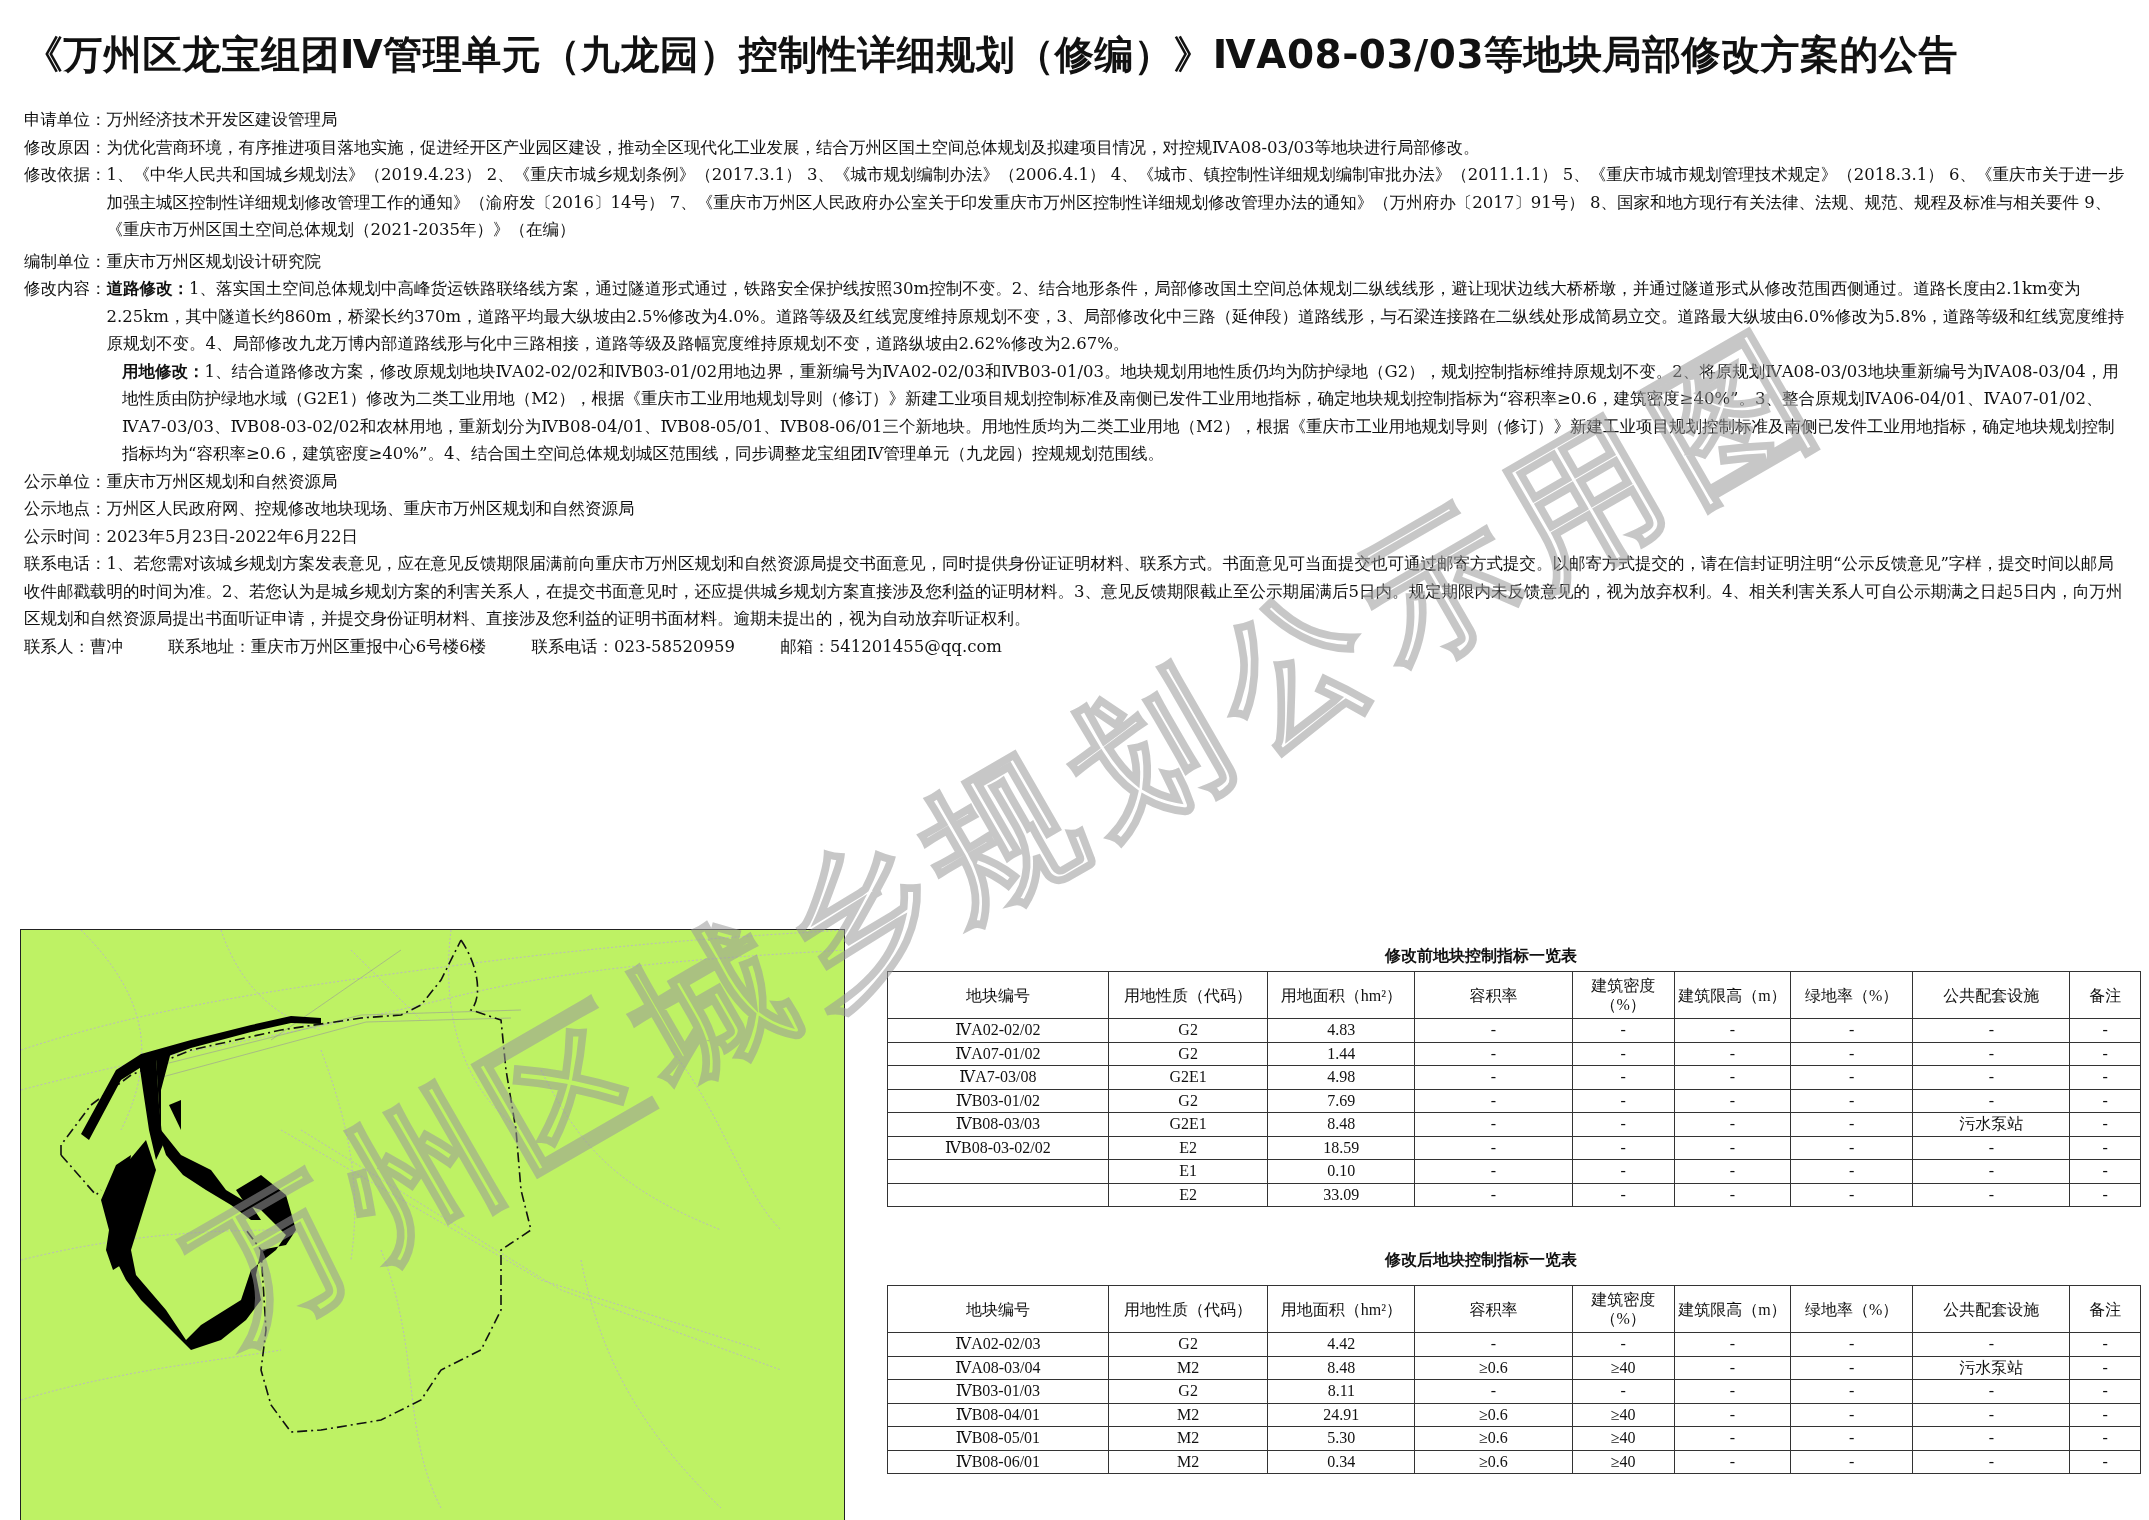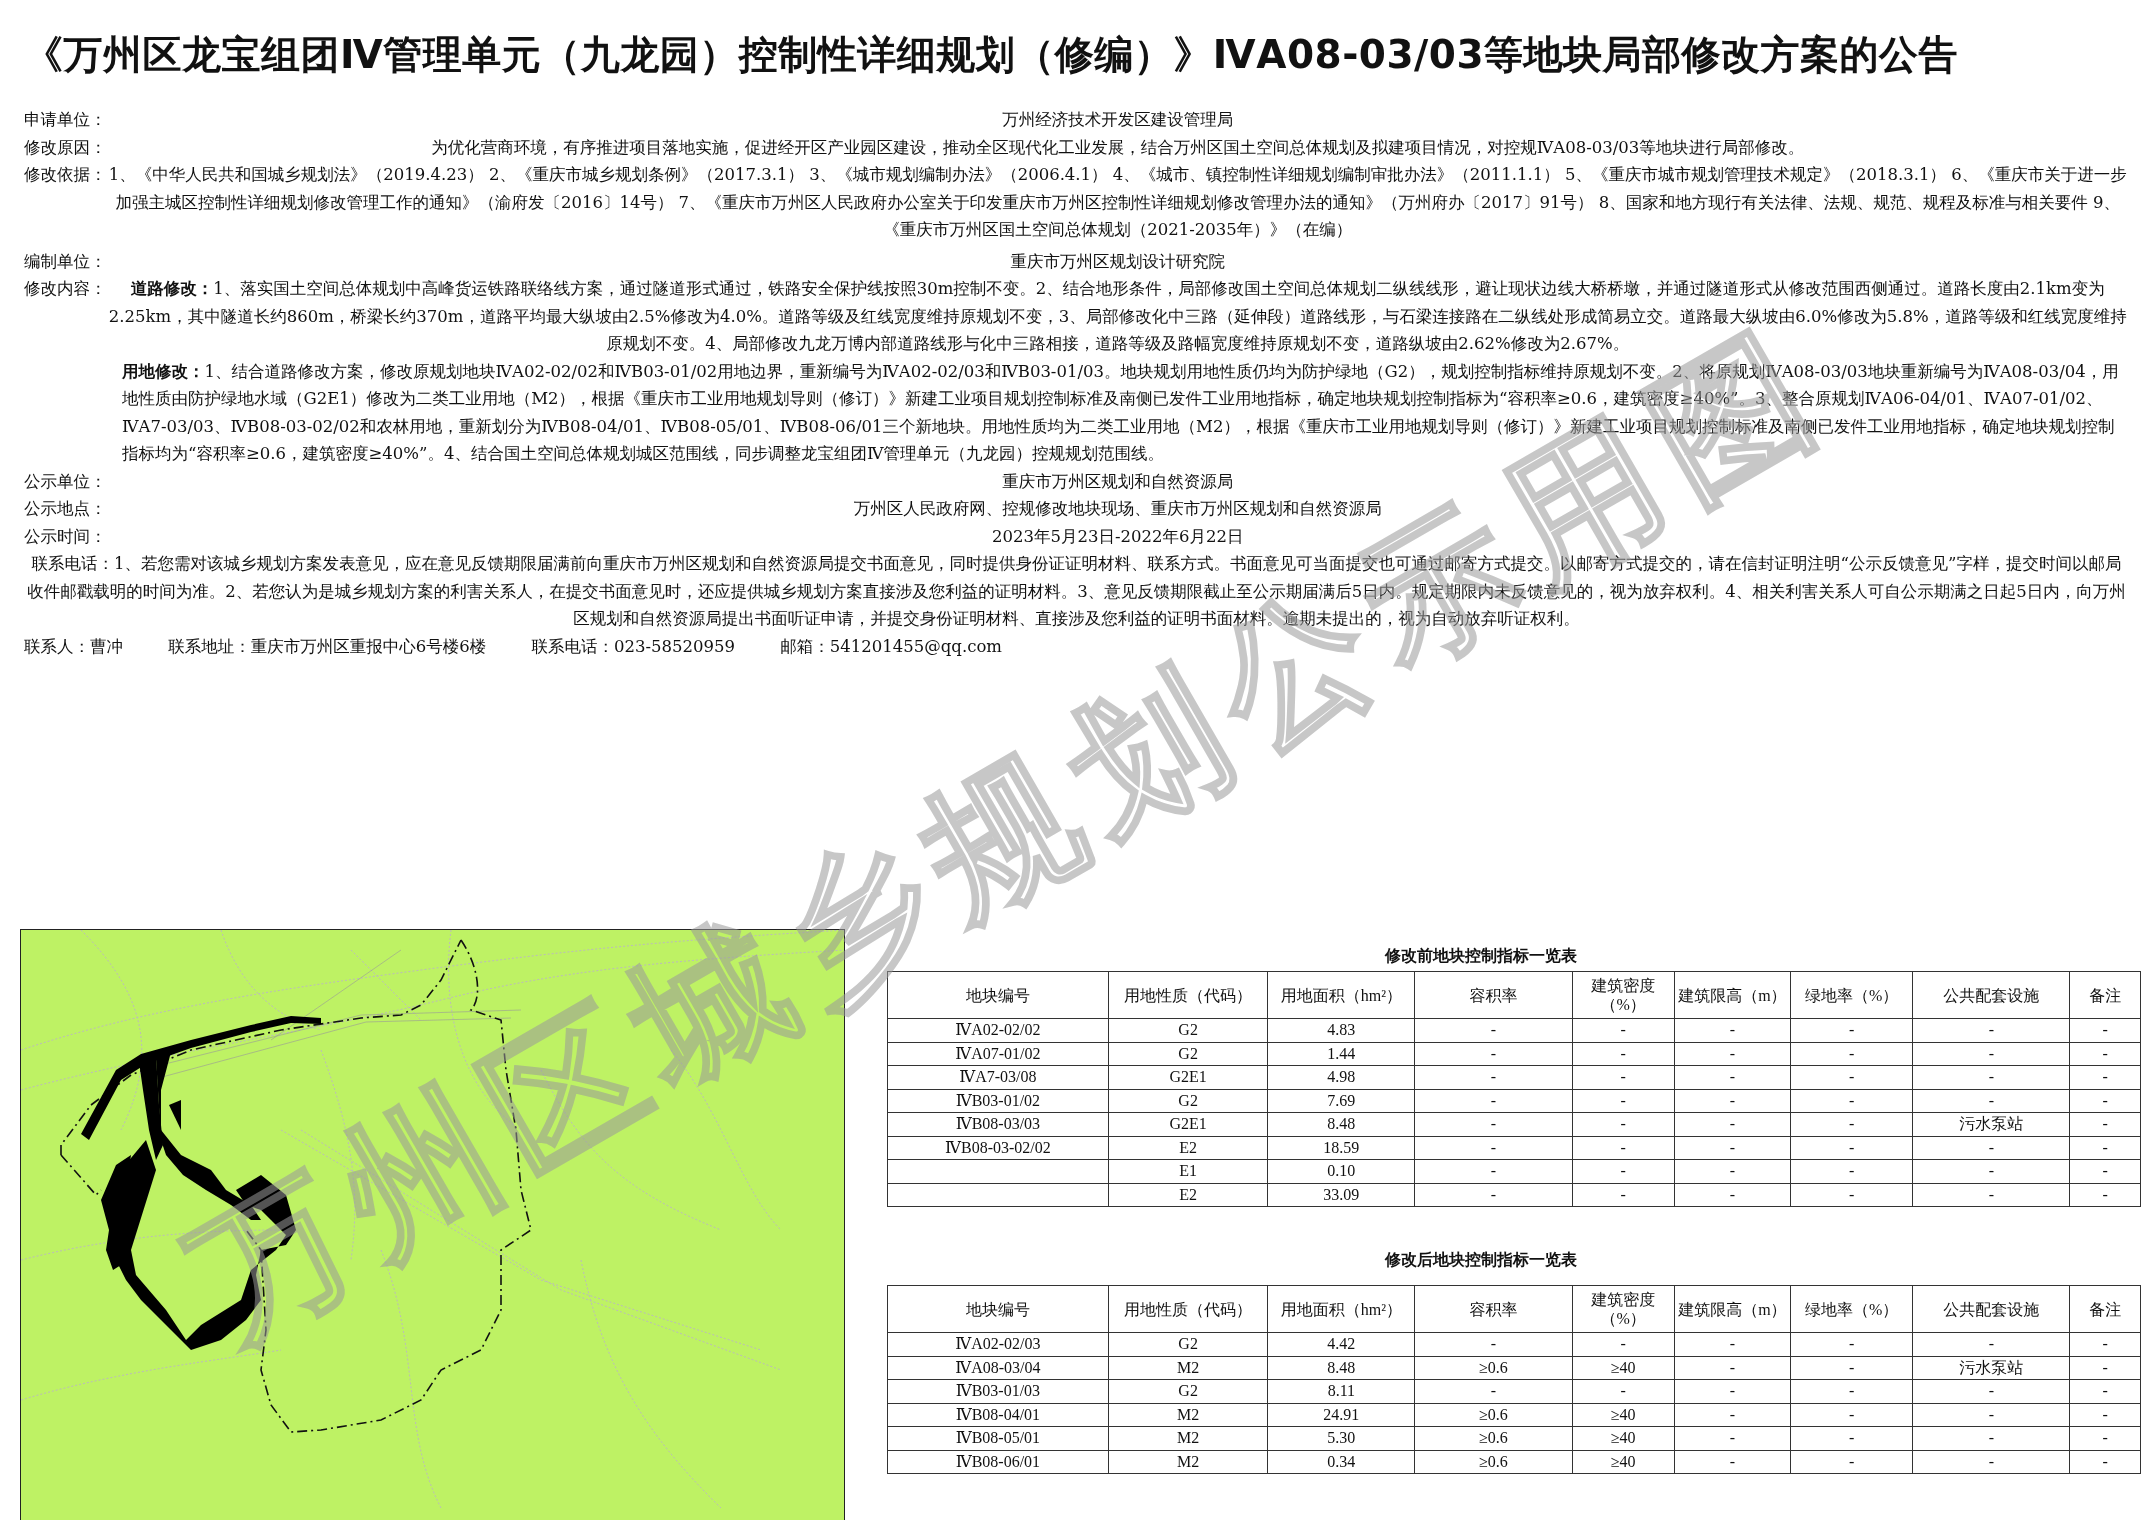--- a/index.html
+++ b/index.html
@@ -10,21 +10,21 @@
   .title {
     position:absolute; left:0; top:28px; width:2149px; text-align:left;
     padding-left:24px; box-sizing:border-box;
     font-family:"DejaVu Sans", "Liberation Sans", sans-serif;
     font-size:39px; font-weight:bold; letter-spacing:0.5px; white-space:nowrap;
   }
   .body-text {
     position:absolute; left:24px; top:106px; width:2105px;
     font-size:16.5px; line-height:27.5px;
   }
-  .row { display:flex;text-align:center; }
+  .row { display:flex; }
   .row .lbl { flex:0 0 auto; white-space:nowrap; }
   .row .val { flex:1 1 auto; }
   .sub { padding-left:98px; }
   .sub b, .row b { font-weight:bold; font-family:"DejaVu Sans","Liberation Sans",sans-serif; }
   .contact span { margin-right:40px; }
   .gap { height:4px; }
 
   .map {
     position:absolute; left:20px; top:929px; width:825px; height:728px;
     border:1.5px solid #222; box-sizing:border-box; overflow:hidden; background:#bef264;

